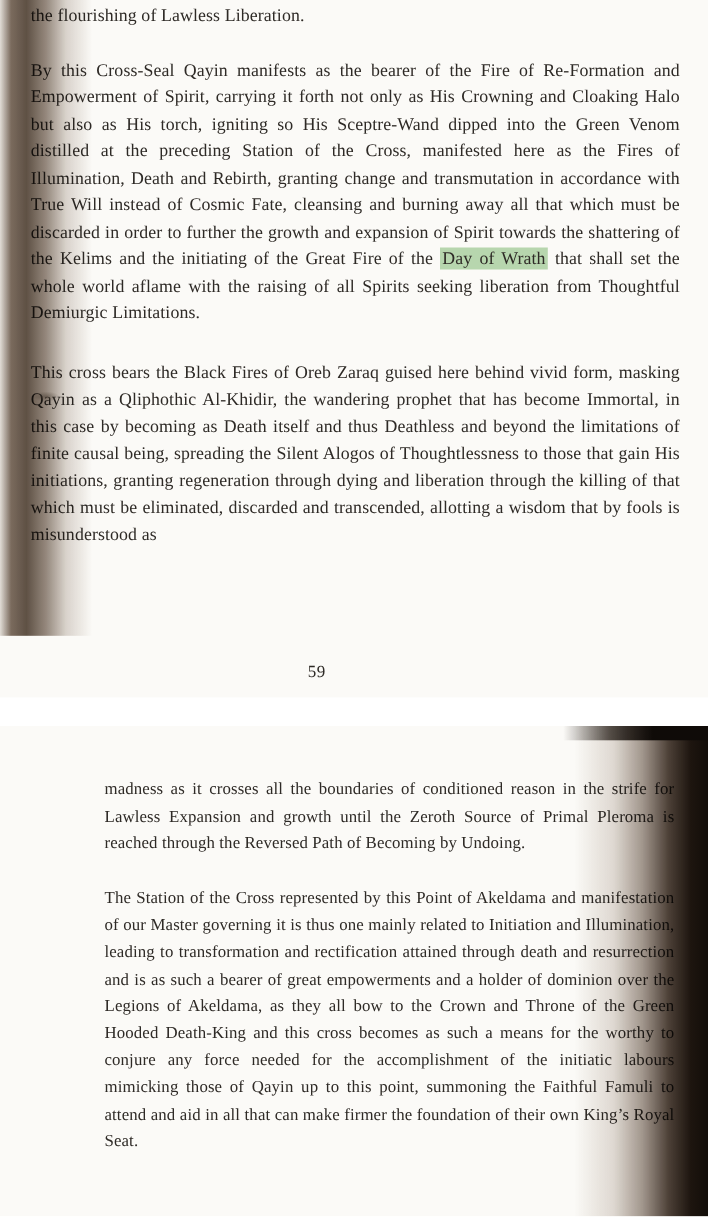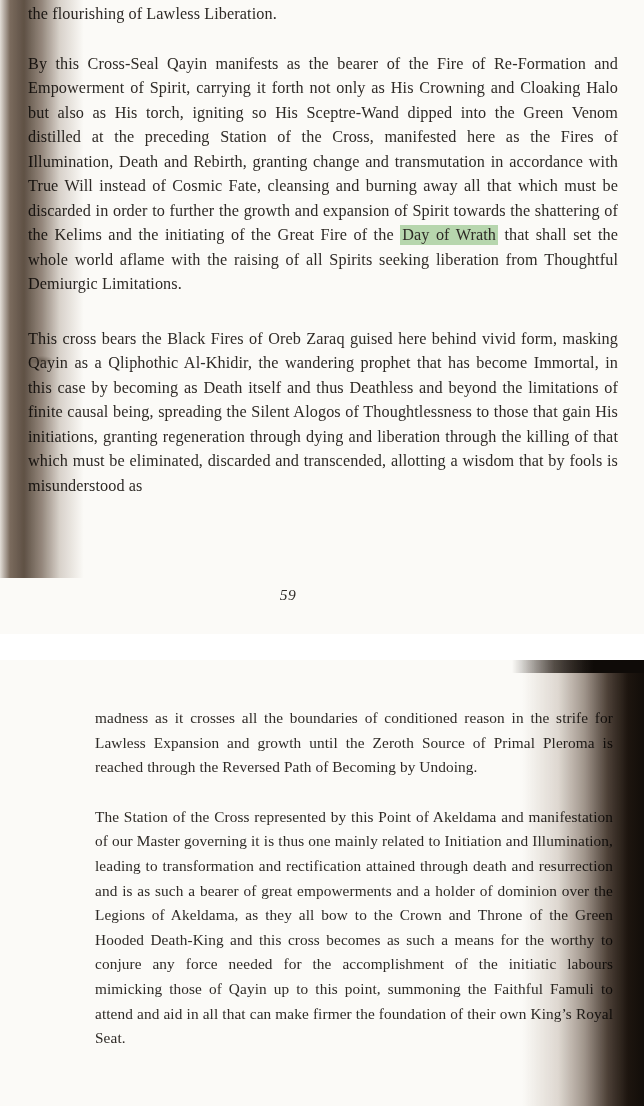--- a/index.html
+++ b/index.html
@@ -34,25 +34,24 @@
     letter-spacing:0.1px;
   }
   .p-intro{margin-bottom:25px;}
   .p-cross{margin-bottom:30px;}
   mark.hl{
     background:var(--hl);
     color:inherit;
     padding:1px 2px;
   }
   .pagenum{
-    position:absolute;top:586px;left:0;width:576px;
+    position:absolute;top:602px;left:0;width:576px;
     text-align:center;
     font-size:15.5px;
     letter-spacing:0.5px;
-    font-style:italic;
   }
   .shadow-left{
     position:absolute;top:0;left:0;
     width:86px;height:578px;
     pointer-events:none;
     mix-blend-mode:multiply;
     background:linear-gradient(to right,
       rgba(130,110,90,0.20) 0px,
       rgba(88,68,52,0.78) 10px,
       rgba(68,52,38,0.85) 24px,

